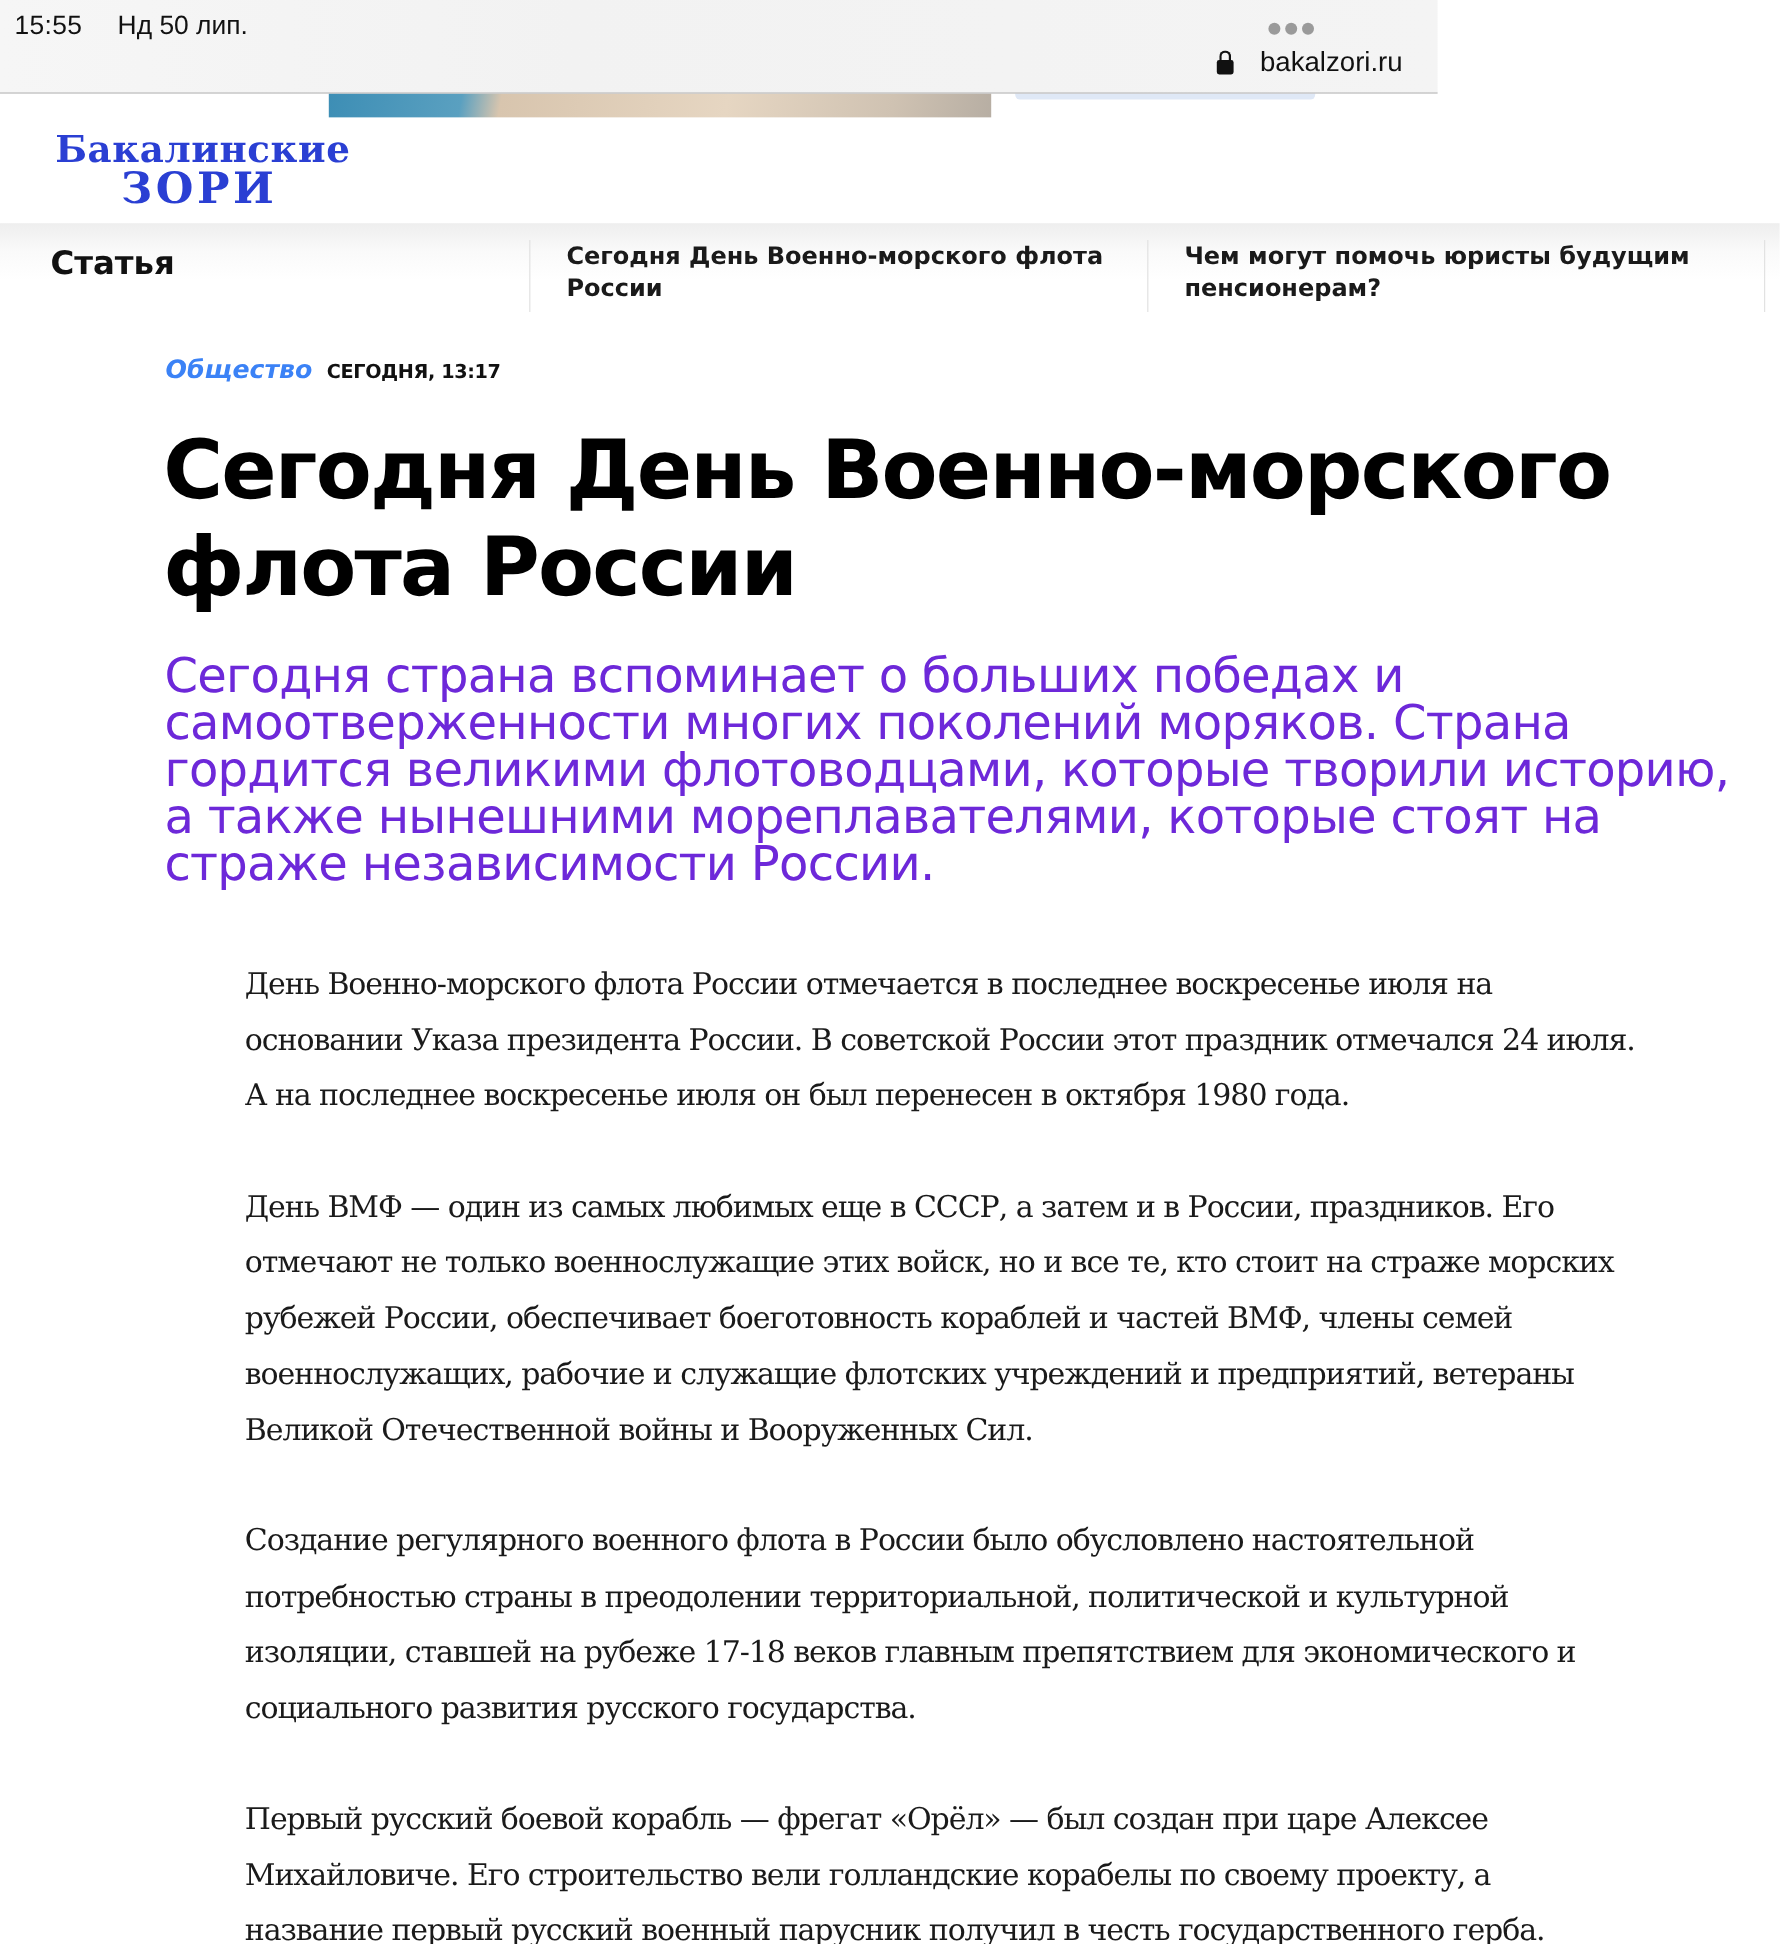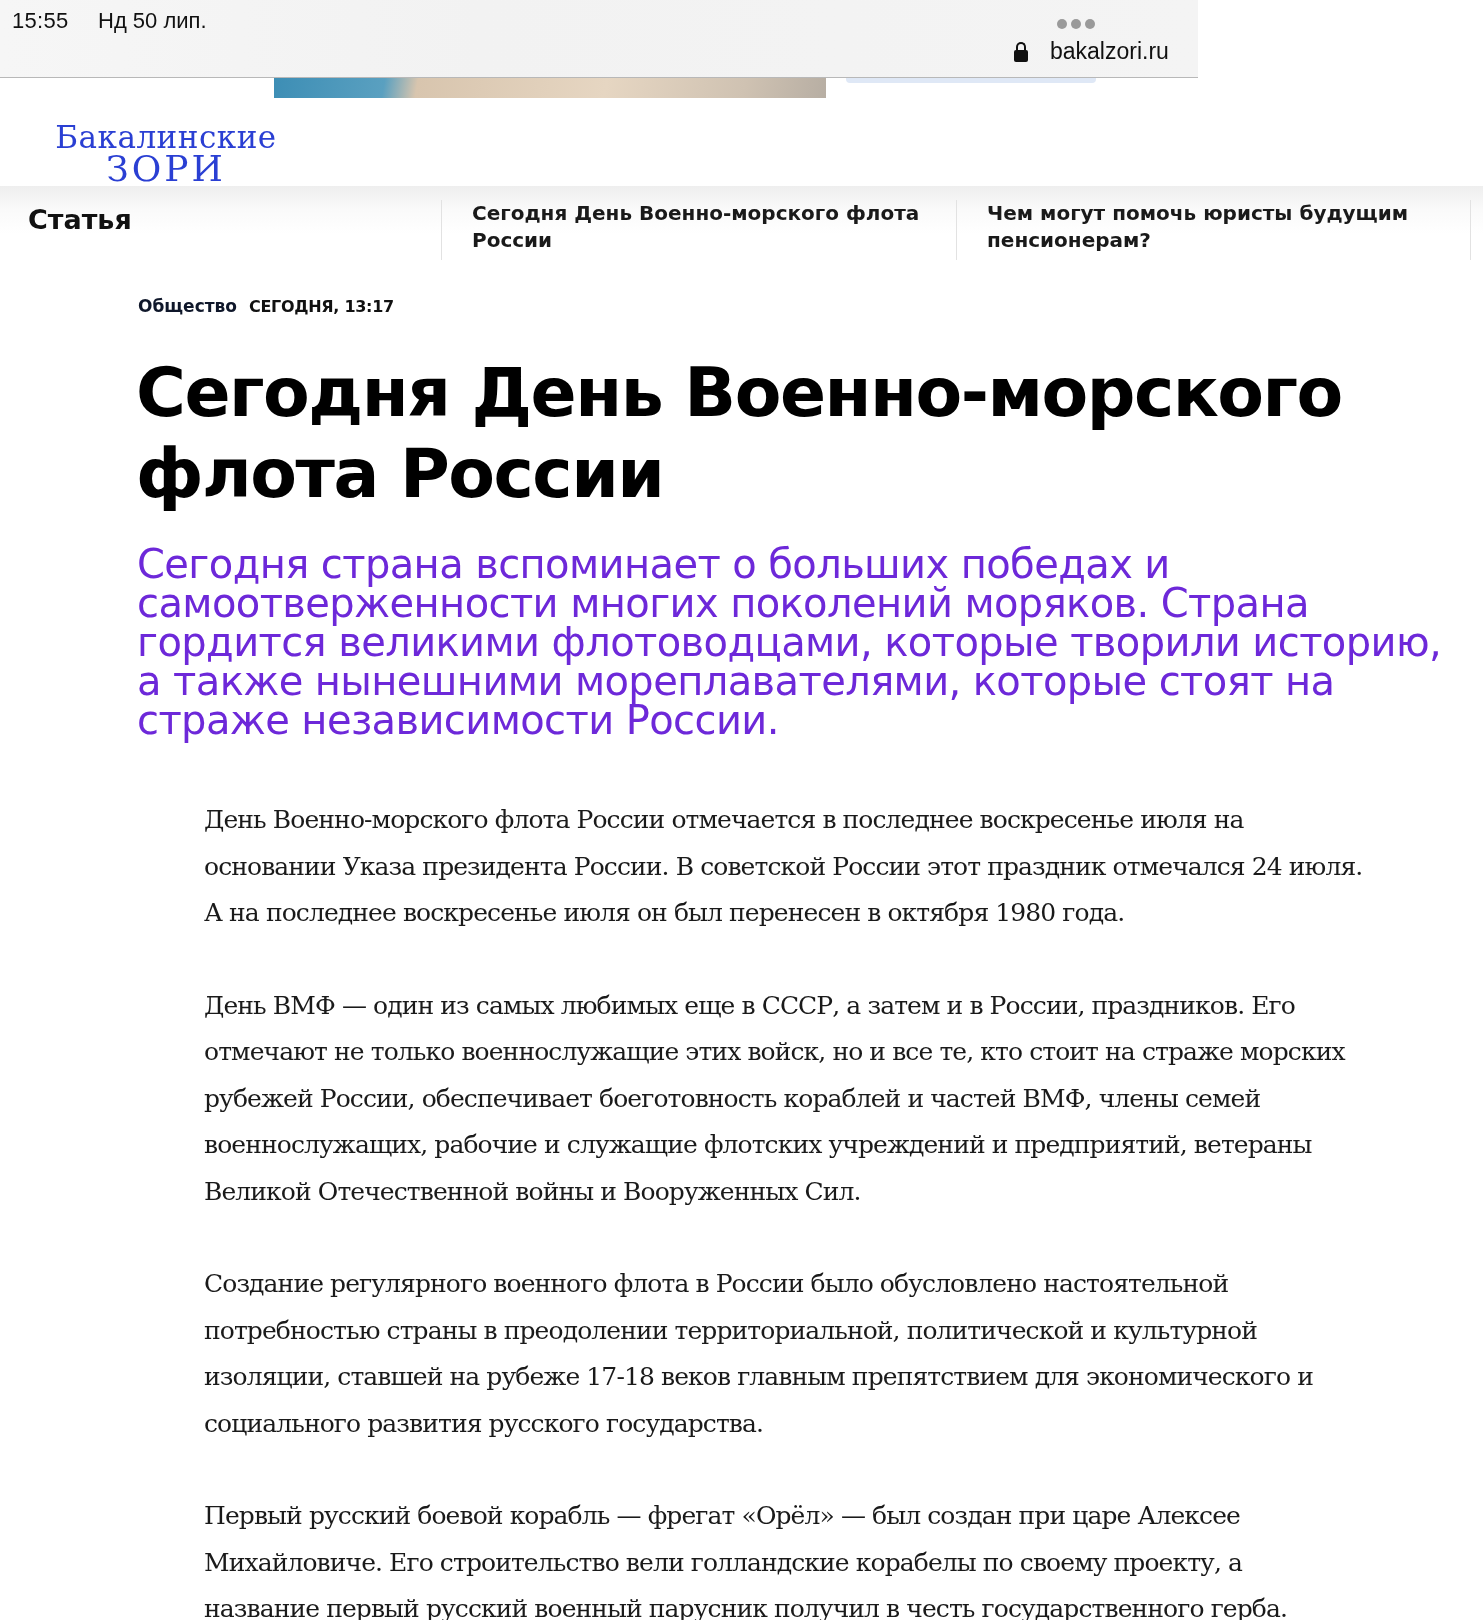--- a/index.html
+++ b/index.html
@@ -99,25 +99,25 @@
     
     .site-header {
       position: absolute;
       left: 0; top: 98px;
       width: 1483px;
       height: 88px;
       background: #ffffff;
     }
     .logo {
       position: absolute;
-      left: 46px; top: 24px;
+      left: 46px; top: 12px;
       width: 240px;
       text-align: center;
       font-family: "DejaVu Serif", serif;
-      font-weight: normal;
+      font-weight: bold;
       color: #2a3fd3;
       line-height: 1;
     }
     .logo-line1 {
       display: block;
       font-size: 31px;
       letter-spacing: 0.5px;
     }
     .logo-line2 {
       display: block;
@@ -129,21 +129,21 @@
     
     .sub-nav {
       position: absolute;
       left: 0; top: 186px;
       width: 1483px;
       height: 80px;
       background: linear-gradient(to bottom, #eeeeee 0%, #fafafa 30%, #ffffff 60%);
     }
     .sub-nav-title {
       position: absolute;
-      left: 28px; top: 18px;
+      left: 42px; top: 18px;
       font-family: "DejaVu Sans", sans-serif;
       font-weight: bold;
       font-size: 27px;
       color: #111;
     }
     .sub-nav-item {
       position: absolute;
       top: 14px;
       height: 60px;
       padding-left: 30px;
@@ -168,24 +168,25 @@
     .meta {
       position: absolute;
       left: 138px; top: 296px;
       display: flex;
       align-items: baseline;
       gap: 12px;
     }
     .category-link {
       font-family: "DejaVu Sans", sans-serif;
       font-weight: bold;
-      font-size: 17px;
-      color: #0f172a;
+      font-size: 21px;
+      color: #3b82f6;
       text-decoration: none;
       cursor: pointer;
+      font-style: italic;
     }
     .pub-date {
       font-family: "DejaVu Sans", sans-serif;
       font-weight: bold;
       font-size: 16px;
       color: #111;
       letter-spacing: -0.3px;
     }
     .article-title {
       position: absolute;

